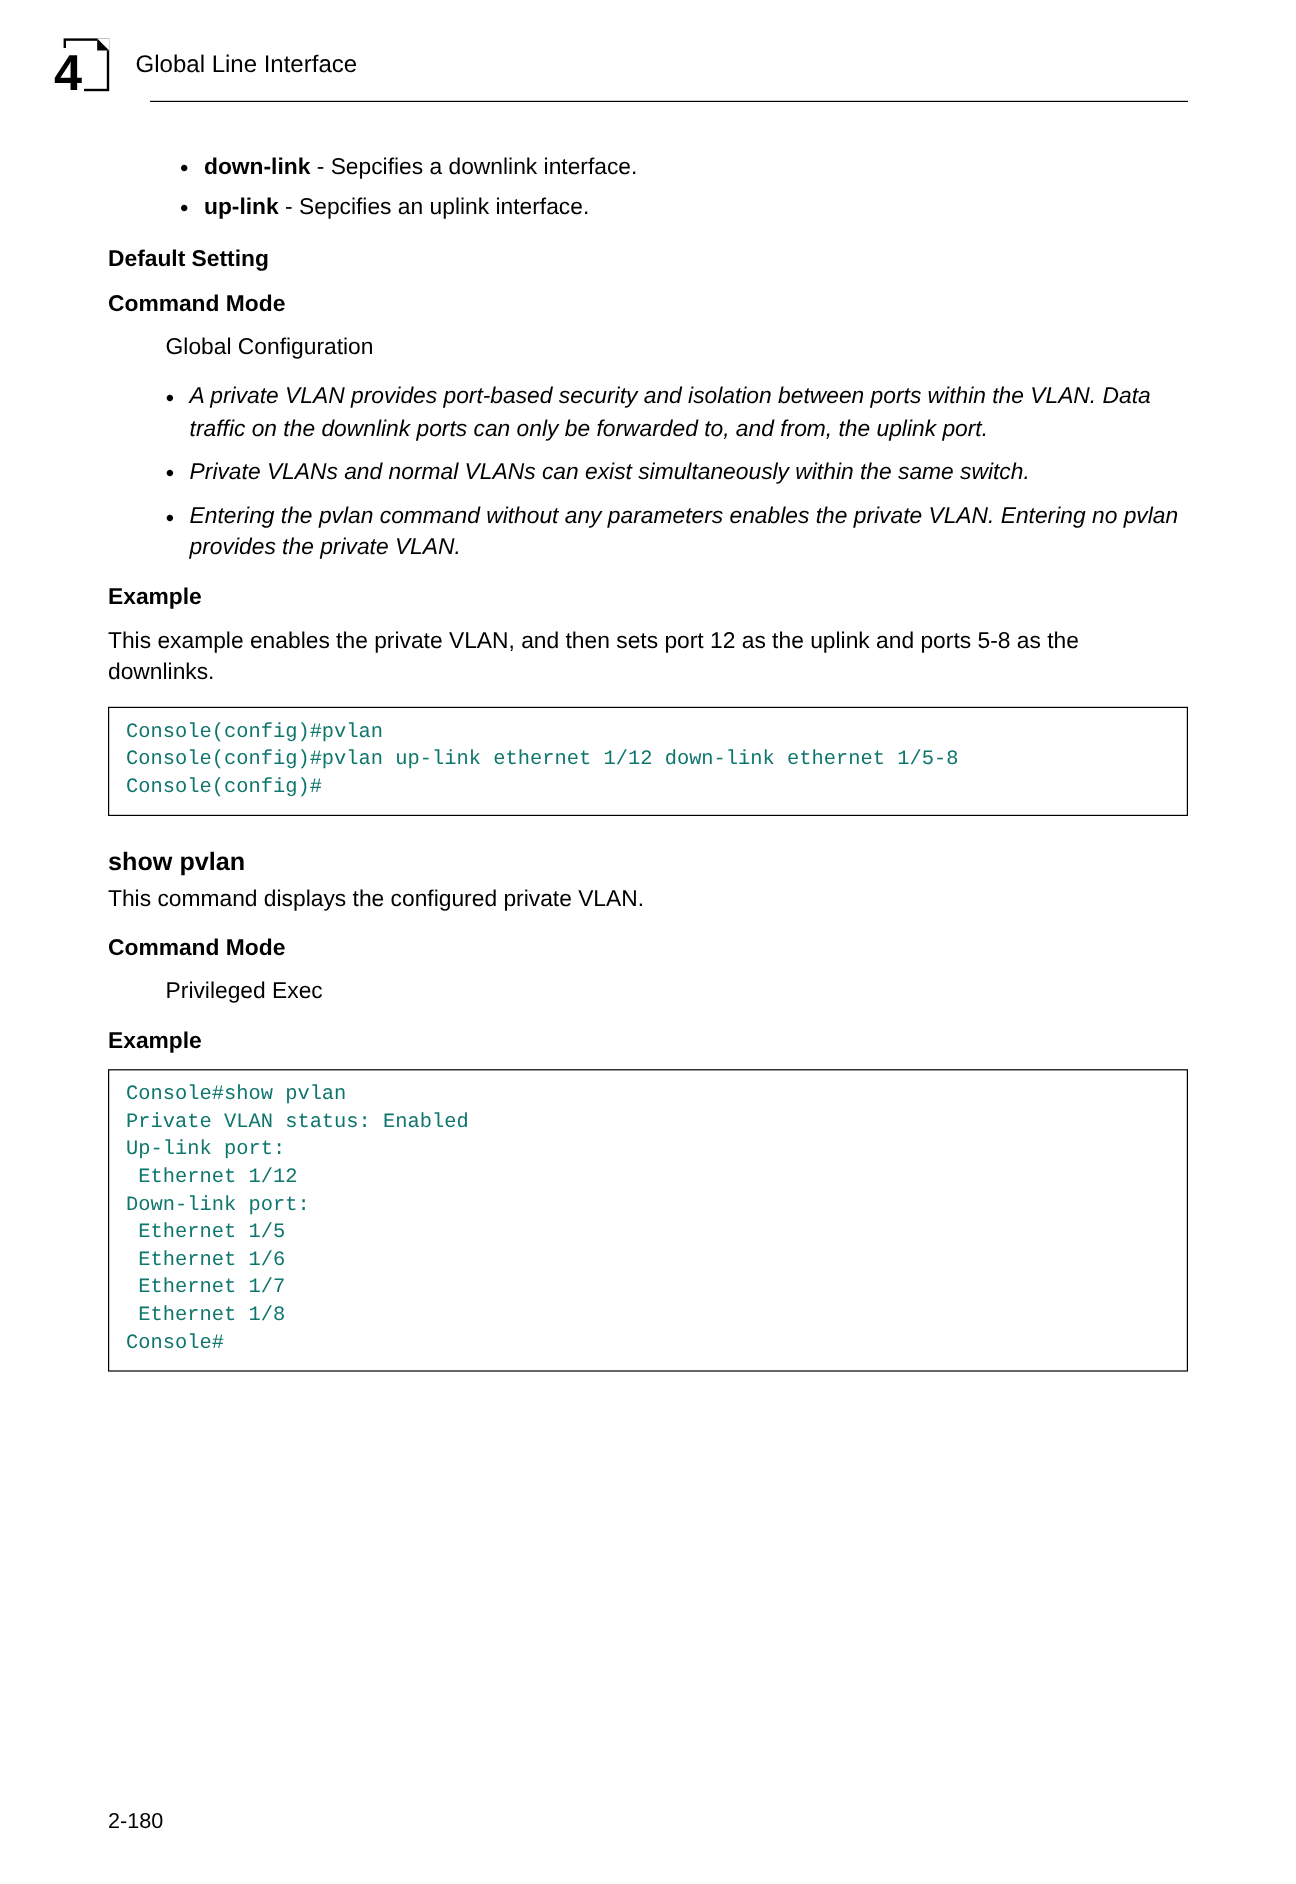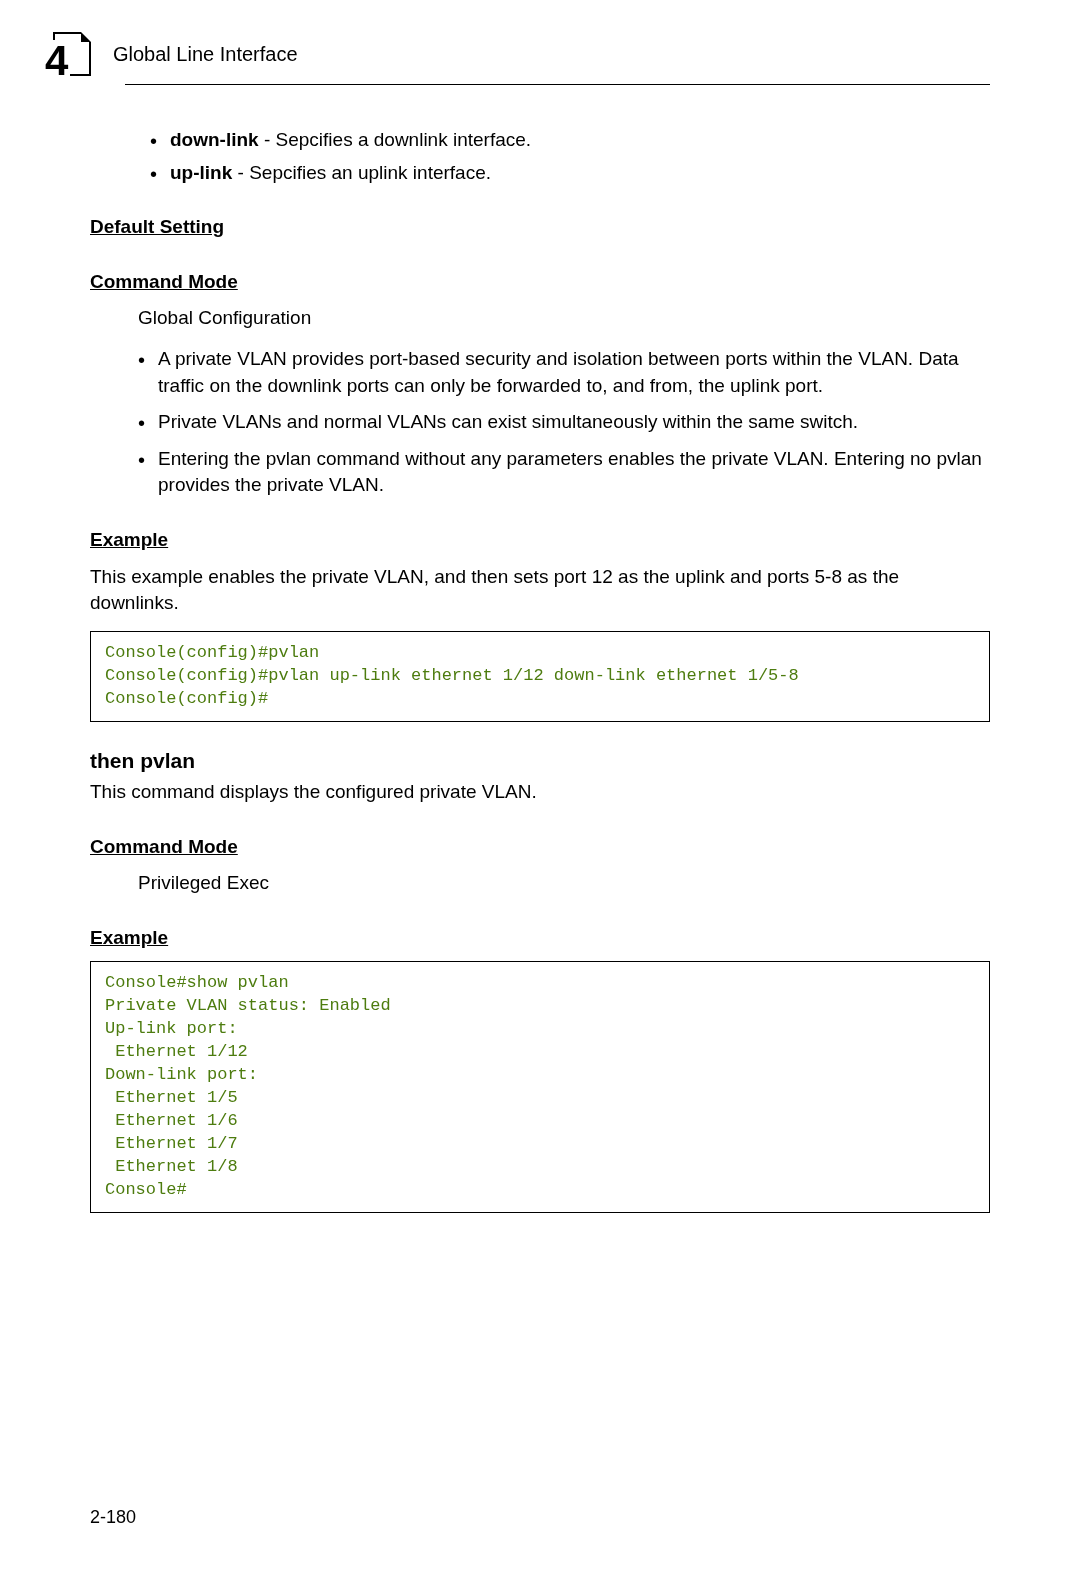--- a/index.html
+++ b/index.html
@@ -85,55 +85,55 @@
       margin-bottom: 6px;
     }
     .first-bullets li::before {
       content: "•";
       position: absolute;
       left: 0;
       font-size: 20px;
     }
     .section-heading {
       font-weight: bold;
-      margin-top: 28px;
+      margin-top: 0;
       margin-bottom: 10px;
-      text-decoration: underline;
     }
     .indented-text {
       margin-left: 48px;
       margin-bottom: 14px;
     }
     .usage-bullets {
       margin-left: 48px;
       margin-bottom: 14px;
     }
     .usage-bullets li {
       list-style: none;
       position: relative;
       padding-left: 20px;
       margin-bottom: 10px;
+      font-style: italic;
     }
     .usage-bullets li::before {
       content: "•";
       position: absolute;
       left: 0;
       font-size: 20px;
     }
     .body-text {
       margin-bottom: 14px;
     }
     .code-block {
       border: 1px solid #000;
       padding: 10px 14px;
       font-family: "Courier New", Courier, monospace;
       font-size: 17px;
       line-height: 1.35;
       white-space: pre;
-      color: #4d7c0f;
+      color: #0f766e;
       margin-bottom: 24px;
       margin-top: 8px;
     }
     .command-title {
       font-weight: bold;
       font-size: 21px;
       margin-top: 8px;
       margin-bottom: 4px;
     }
     .page-number {
@@ -179,21 +179,21 @@
     <li>Private VLANs and normal VLANs can exist simultaneously within the same switch.</li>
     <li>Entering the pvlan command without any parameters enables the private VLAN. Entering no pvlan provides the private VLAN.</li>
   </ul>
 
   <div class="section-heading">Example</div>
   <div class="body-text">This example enables the private VLAN, and then sets port 12 as the uplink and ports 5-8 as the downlinks.</div>
   <div class="code-block">Console(config)#pvlan
 Console(config)#pvlan up-link ethernet 1/12 down-link ethernet 1/5-8
 Console(config)#</div>
 
-  <div class="command-title">then pvlan</div>
+  <div class="command-title">show pvlan</div>
   <div class="body-text">This command displays the configured private VLAN.</div>
 
   <div class="section-heading">Command Mode</div>
   <div class="indented-text">Privileged Exec</div>
 
   <div class="section-heading">Example</div>
   <div class="code-block">Console#show pvlan
 Private VLAN status: Enabled
 Up-link port:
  Ethernet 1/12

